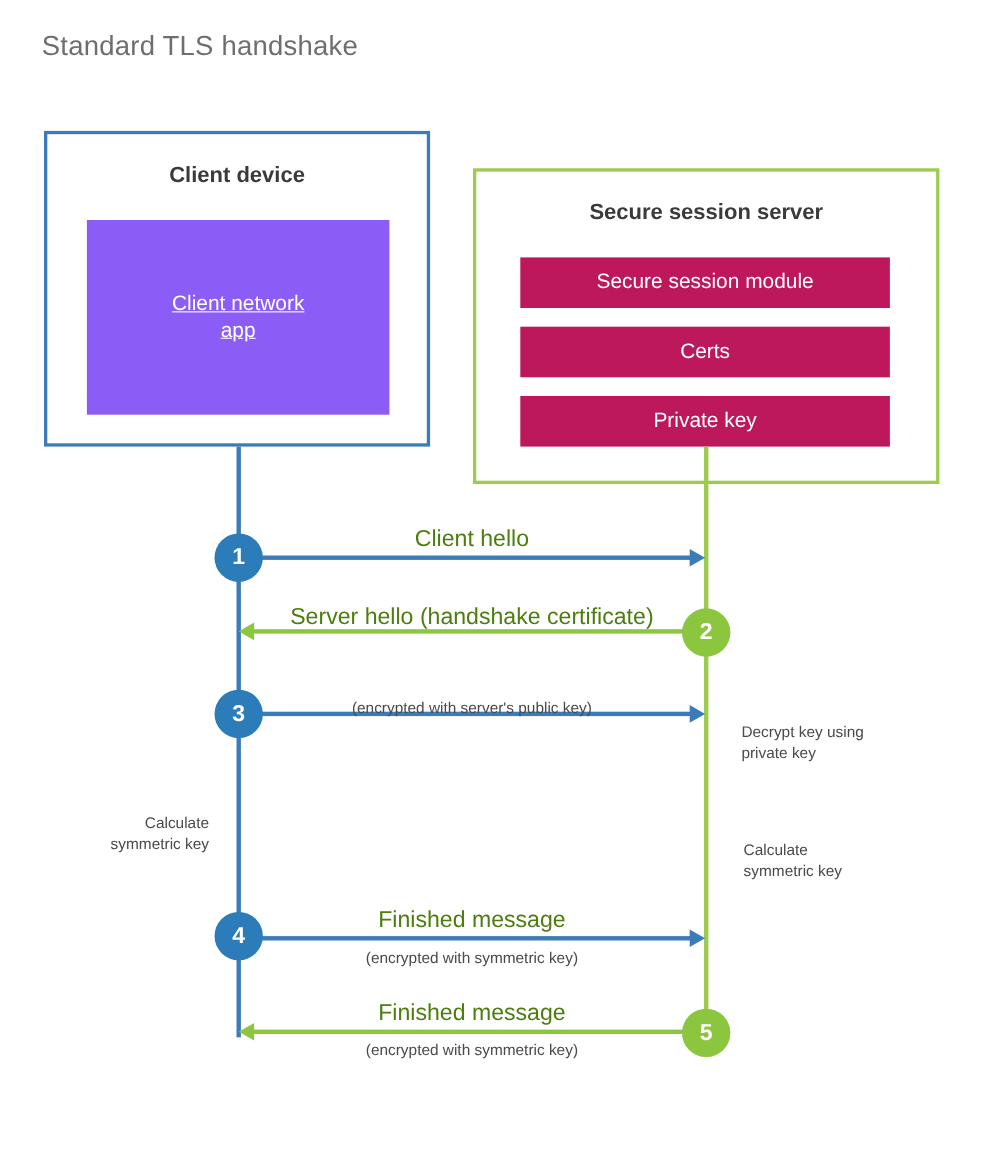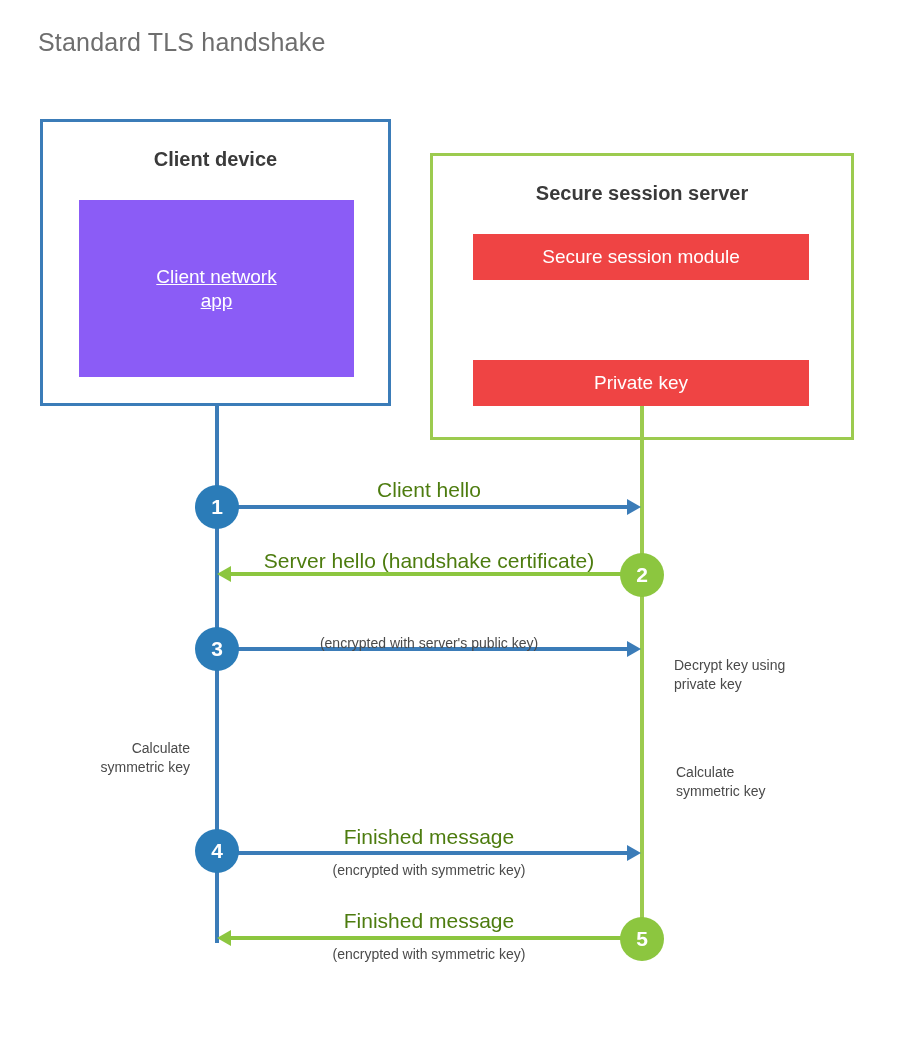--- a/index.html
+++ b/index.html
@@ -86,21 +86,21 @@
     width: 275px;
     height: 177px;
     background: #8b5cf6;
     white-space: pre-line;
     text-decoration: underline;
   }
   .server-chip {
     left: 40px;
     width: 336px;
     height: 46px;
-    background: #ef4444;
+    background: #be185d;
   }
   #server-chip-0 { top: 78px; }
   #server-chip-1 { top: 141px; }
   #server-chip-2 { top: 204px; }
 
   
   .lifeline {
     position: absolute;
     width: 4px;
   }
@@ -194,20 +194,21 @@
 
   <div class="entity-box" id="client-device-box">
     <div class="entity-title">Client device</div>
     <div class="chip" id="client-app-chip">Client network
 app</div>
   </div>
 
   <div class="entity-box" id="secure-server-box">
     <div class="entity-title">Secure session server</div>
     <div class="chip server-chip" id="server-chip-0">Secure session module</div>
+    <div class="chip server-chip" id="server-chip-1">Certs</div>
     <div class="chip server-chip" id="server-chip-2">Private key</div>
   </div>
 
   <div class="lifeline" id="client-lifeline"></div>
   <div class="lifeline" id="server-lifeline"></div>
 
   <div class="msg-label" style="left:217px; top:478px; width:424px;">Client hello</div>
   <div class="msg-arrow blue" style="left:217px; top:505px; width:411px;">
     <span class="arrow-head right"></span>
   </div>

